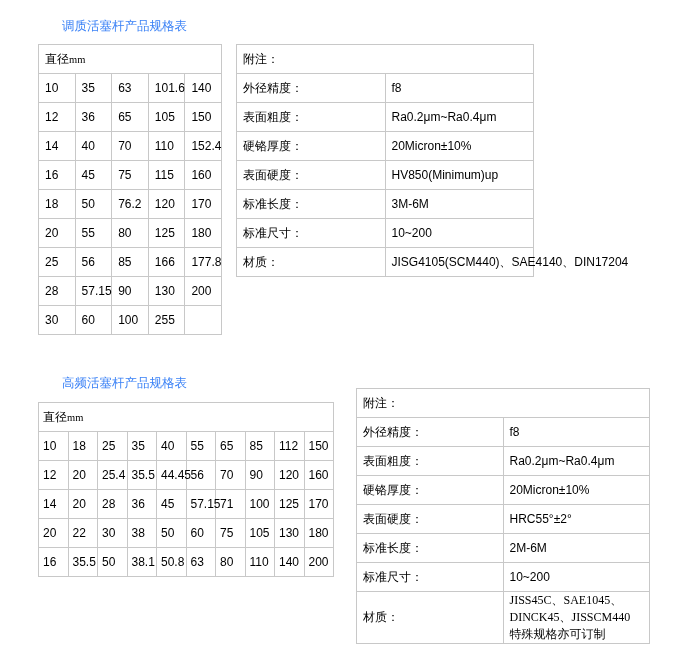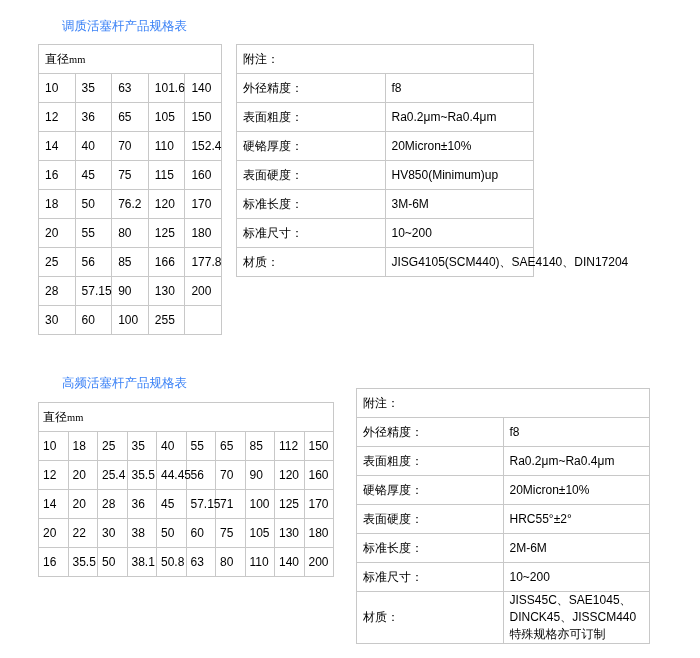--- a/index.html
+++ b/index.html
@@ -333,17 +333,17 @@
   <tr>
     <td class="label">标准长度：</td>
     <td>2M-6M</td>
   </tr>
   <tr>
     <td class="label">标准尺寸：</td>
     <td>10~200</td>
   </tr>
   <tr>
     <td class="label tall">材质：</td>
-    <td class="tall" style="white-space: pre-line;">JISS45C、SAE1045、DINCK45、JISSCM440
+    <td class="tall" style="white-space: pre-line; font-family: Liberation Serif, serif;">JISS45C、SAE1045、DINCK45、JISSCM440
 特殊规格亦可订制</td>
   </tr>
 </tbody>
   </table>
 
 </body></html>

